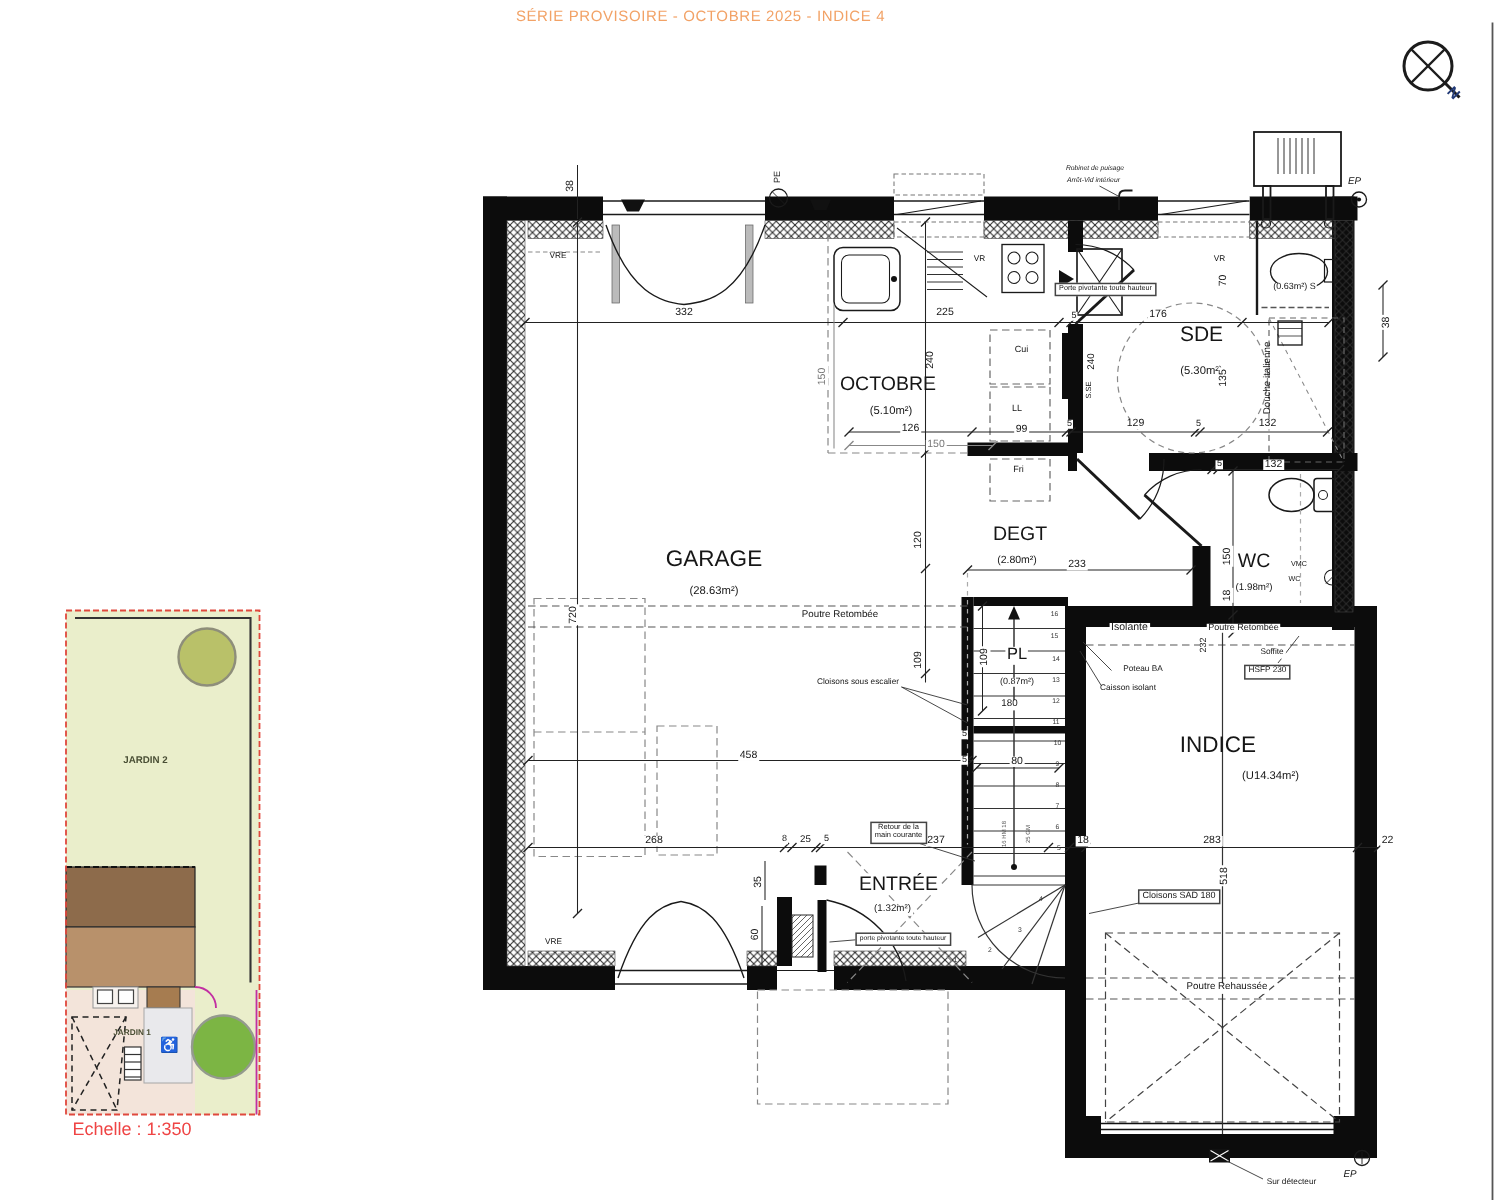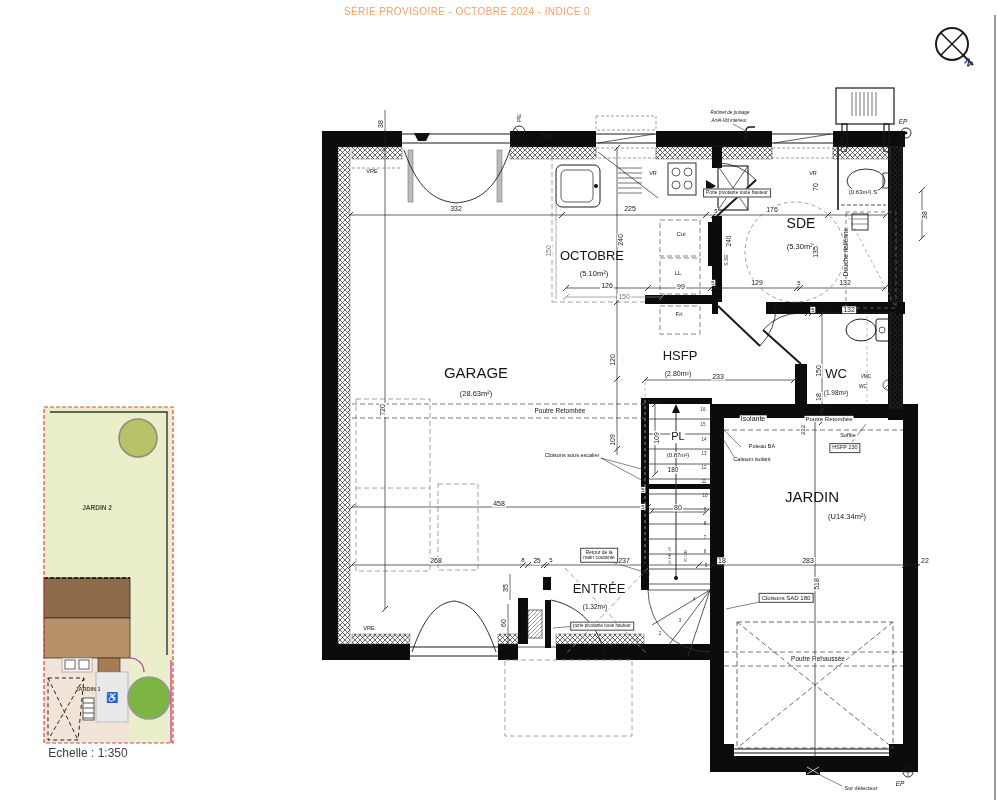--- a/index.html
+++ b/index.html
@@ -7,21 +7,21 @@
           font-family:"Liberation Sans",sans-serif;color:#161616}
   .canvas svg{position:absolute;left:0;top:0}
   .lbl{position:absolute;transform:translate(-50%,-50%);white-space:nowrap;line-height:1.05;color:#161616}
   .r{transform:translate(-50%,-50%) rotate(-90deg)}
   .bg{background:#fff;padding:0 1px}
   .bx{border:0.7px solid #444;background:#fff;padding:1px 2px;text-align:center}
   .it{font-style:italic}
   .b{font-weight:bold}
   .gy{color:#777}
   .title{color:#f2a266;letter-spacing:.4px}
-  .scale{color:#404040}
+  .scale{color:#ef4444}
 </style>
 </head>
 <body>
 
 <div class="canvas">
 
 <svg width="998" height="800" viewBox="0 0 998 800">
   <defs>
     <pattern id="hx" width="5" height="5" patternUnits="userSpaceOnUse">
       <path d="M0,5 L5,0 M0,0 L5,5" stroke="#2a2a2a" stroke-width="0.7" fill="none"></path>
@@ -338,41 +338,41 @@
     <line x1="736" y1="460" x2="720" y2="434"></line>
     <line x1="852" y1="442" x2="866" y2="424"></line>
     <line x1="612" y1="562" x2="650" y2="574"></line>
     <line x1="764" y1="601" x2="726" y2="609"></line>
     <line x1="842" y1="786" x2="818" y2="774"></line>
     <line x1="577" y1="626" x2="553" y2="628"></line>
     <line x1="733" y1="124" x2="746" y2="131"></line>
   </g>
 </svg>
 
-<div class="lbl title" style="left:467px;top:12px;font-size:10px">SÉRIE PROVISOIRE - OCTOBRE 2024 - INDICE 0</div>
+<div class="lbl title" style="left:467px;top:12px;font-size:10px">SÉRIE PROVISOIRE - OCTOBRE 2025 - INDICE 4</div>
 <div class="lbl b" style="left:968px;top:63px;font-size:10px;color:#223a77;transform:translate(-50%,-50%) rotate(45deg)">N</div>
 
 <div class="lbl b" style="left:97px;top:508px;font-size:6.5px;color:#4a4f35">JARDIN 2</div>
 <div class="lbl b" style="left:88px;top:690px;font-size:5.5px;color:#4a4f35">JARDIN 1</div>
 <div class="lbl" style="left:113px;top:698px;font-size:10px;color:#8a8a8a">♿</div>
 <div class="lbl scale" style="left:88px;top:753px;font-size:12px">Echelle : 1:350</div>
 
 <div class="lbl" style="left:592px;top:256px;font-size:13px">OCTOBRE</div>
 <div class="lbl" style="left:594px;top:274px;font-size:7.5px">(5.10m²)</div>
 <div class="lbl" style="left:801px;top:223px;font-size:14px">SDE</div>
 <div class="lbl" style="left:801px;top:247px;font-size:7.5px">(5.30m²)</div>
 <div class="lbl" style="left:476px;top:373px;font-size:15px">GARAGE</div>
 <div class="lbl" style="left:476px;top:394px;font-size:7.5px">(28.63m²)</div>
-<div class="lbl" style="left:680px;top:356px;font-size:13px">HSFP</div>
+<div class="lbl" style="left:680px;top:356px;font-size:13px">DEGT</div>
 <div class="lbl" style="left:678px;top:374px;font-size:7px">(2.80m²)</div>
 <div class="lbl" style="left:836px;top:374px;font-size:13px">WC</div>
 <div class="lbl" style="left:836px;top:393px;font-size:6.5px">(1.98m²)</div>
 <div class="lbl bg" style="left:678px;top:437px;font-size:11px">PL</div>
 <div class="lbl bg" style="left:678px;top:455px;font-size:6px">(0.87m²)</div>
-<div class="lbl" style="left:812px;top:497px;font-size:15px">JARDIN</div>
+<div class="lbl" style="left:812px;top:497px;font-size:15px">INDICE</div>
 <div class="lbl" style="left:847px;top:517px;font-size:7.5px">(U14.34m²)</div>
 <div class="lbl bg" style="left:599px;top:589px;font-size:13px">ENTRÉE</div>
 <div class="lbl bg" style="left:595px;top:607px;font-size:6.5px">(1.32m²)</div>
 <div class="lbl bg" style="left:863px;top:192px;font-size:6px">(0.63m²) S</div>
 
 <div class="lbl bg" style="left:456px;top:209px;font-size:7px">332</div>
 <div class="lbl bg" style="left:630px;top:209px;font-size:7px">225</div>
 <div class="lbl bg" style="left:716px;top:211px;font-size:6px">5</div>
 <div class="lbl bg" style="left:772px;top:210px;font-size:7px">176</div>
 <div class="lbl bg" style="left:607px;top:286px;font-size:7px">126</div>

